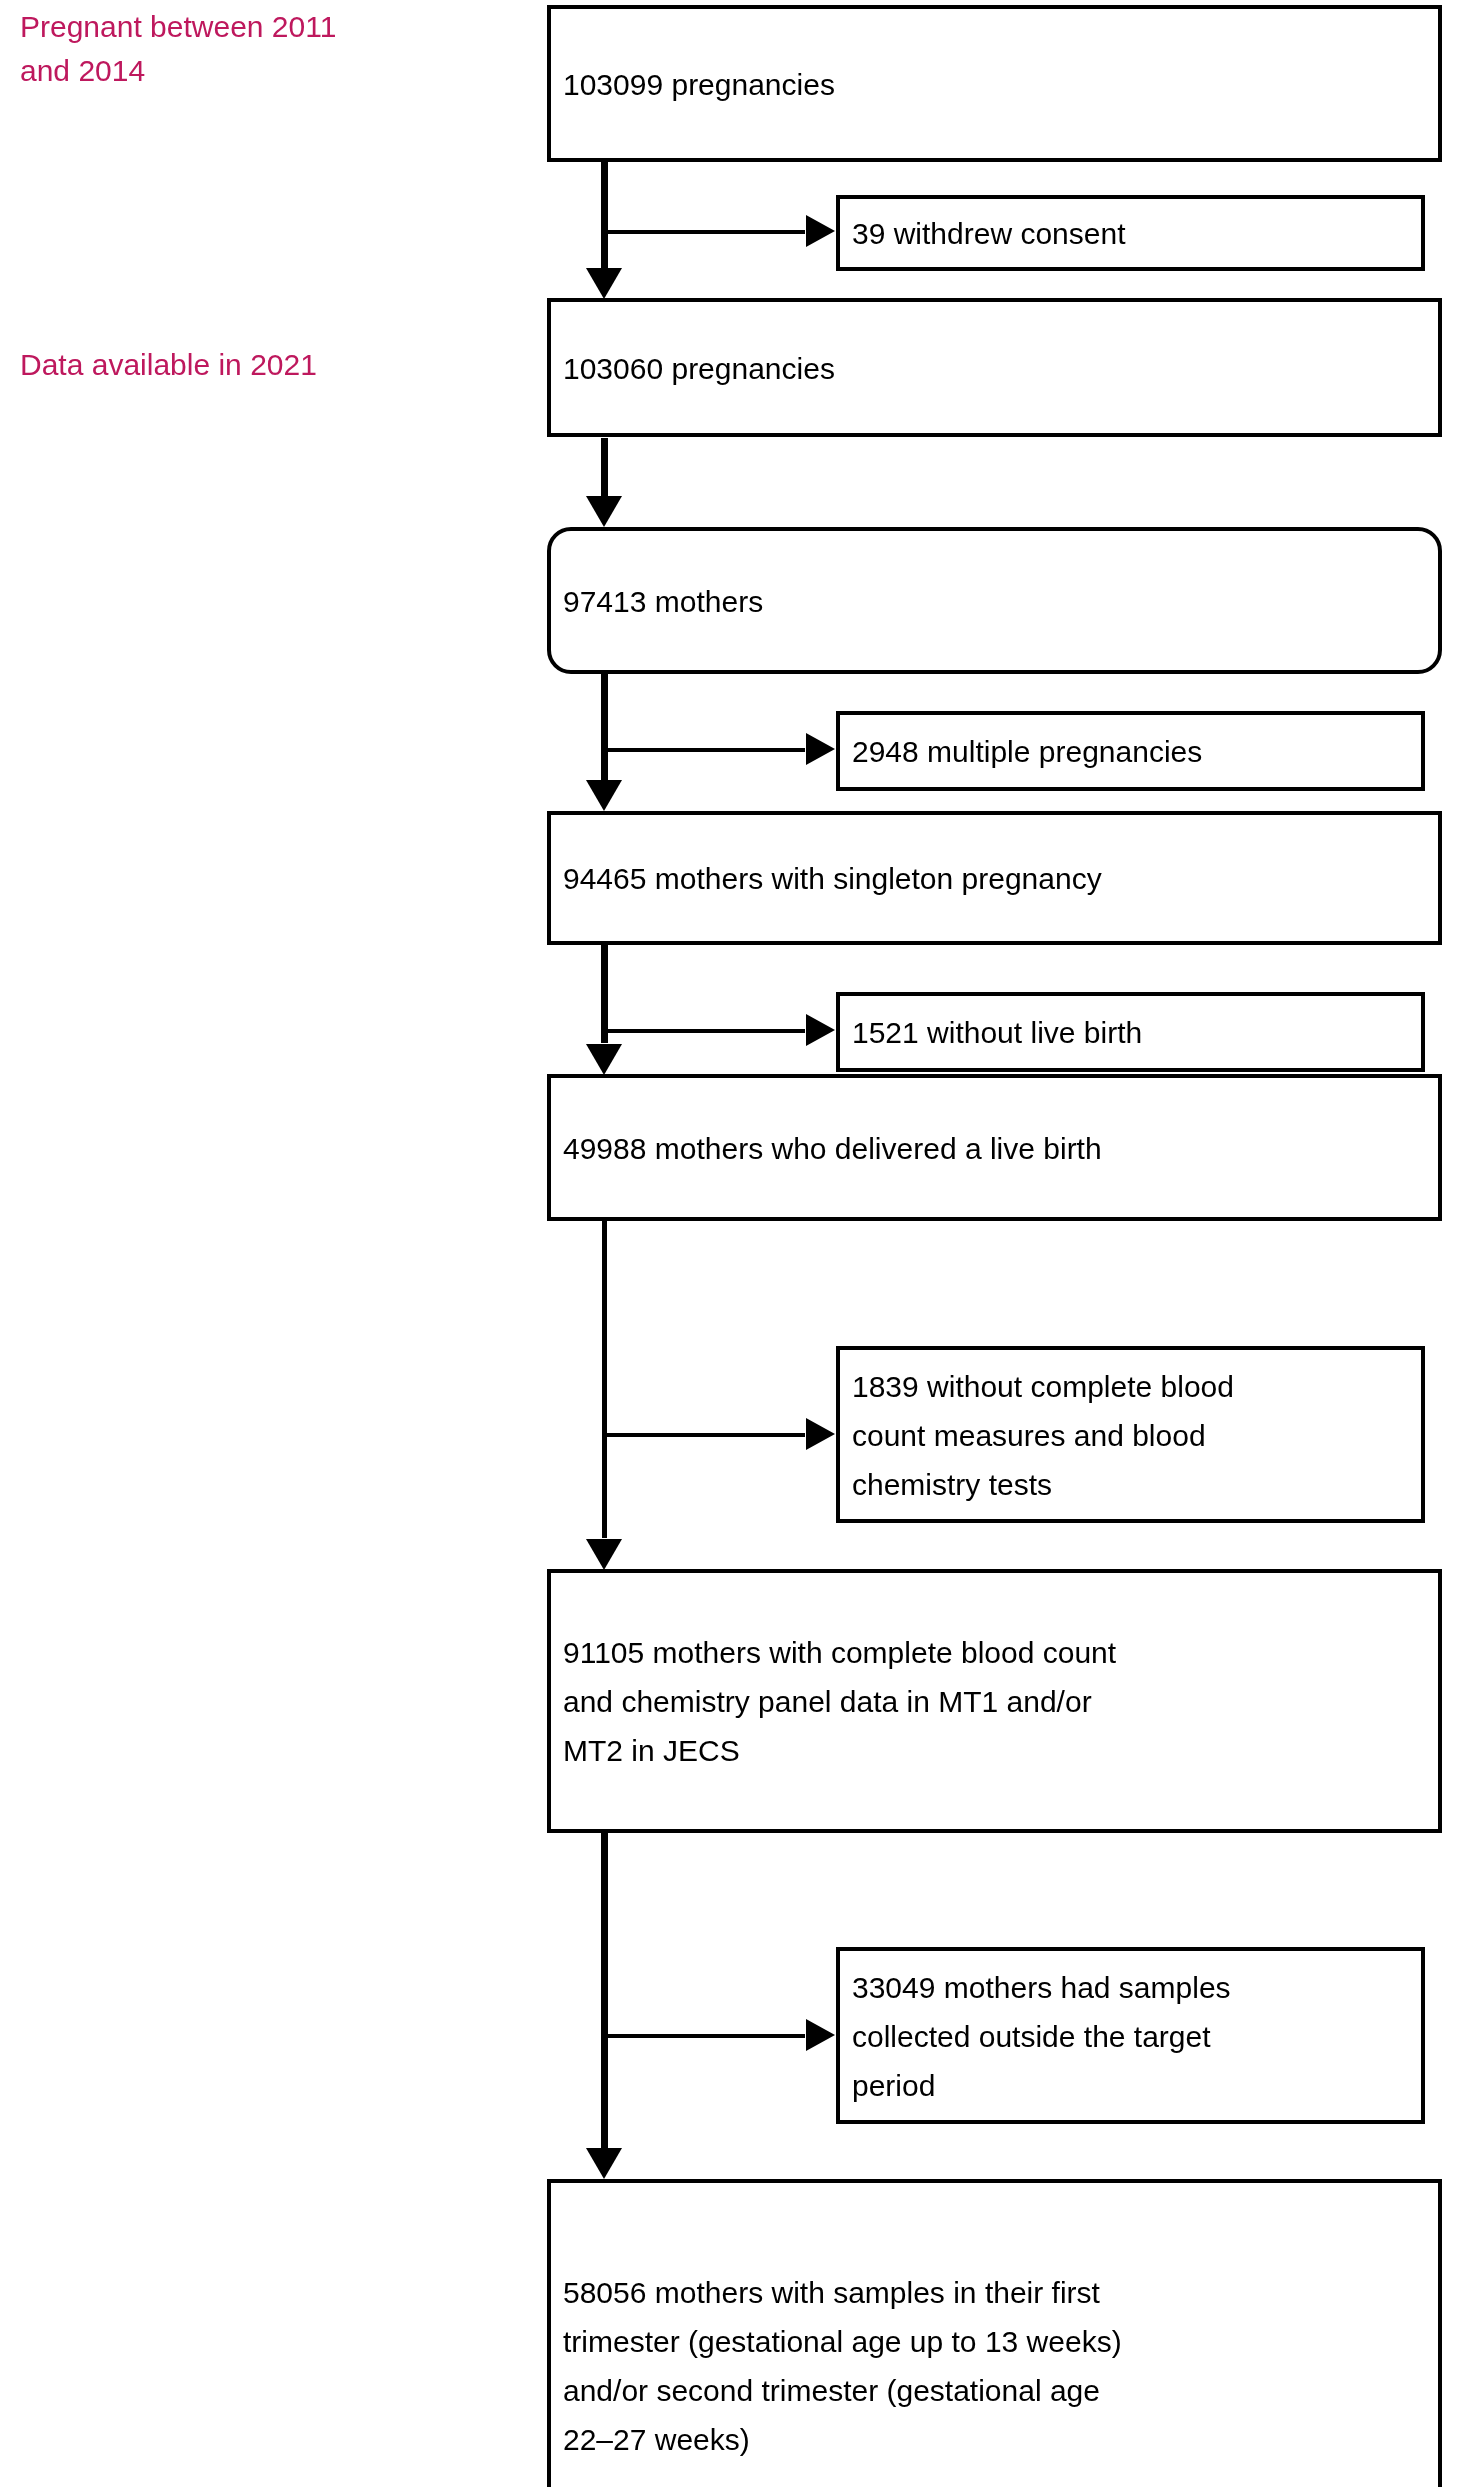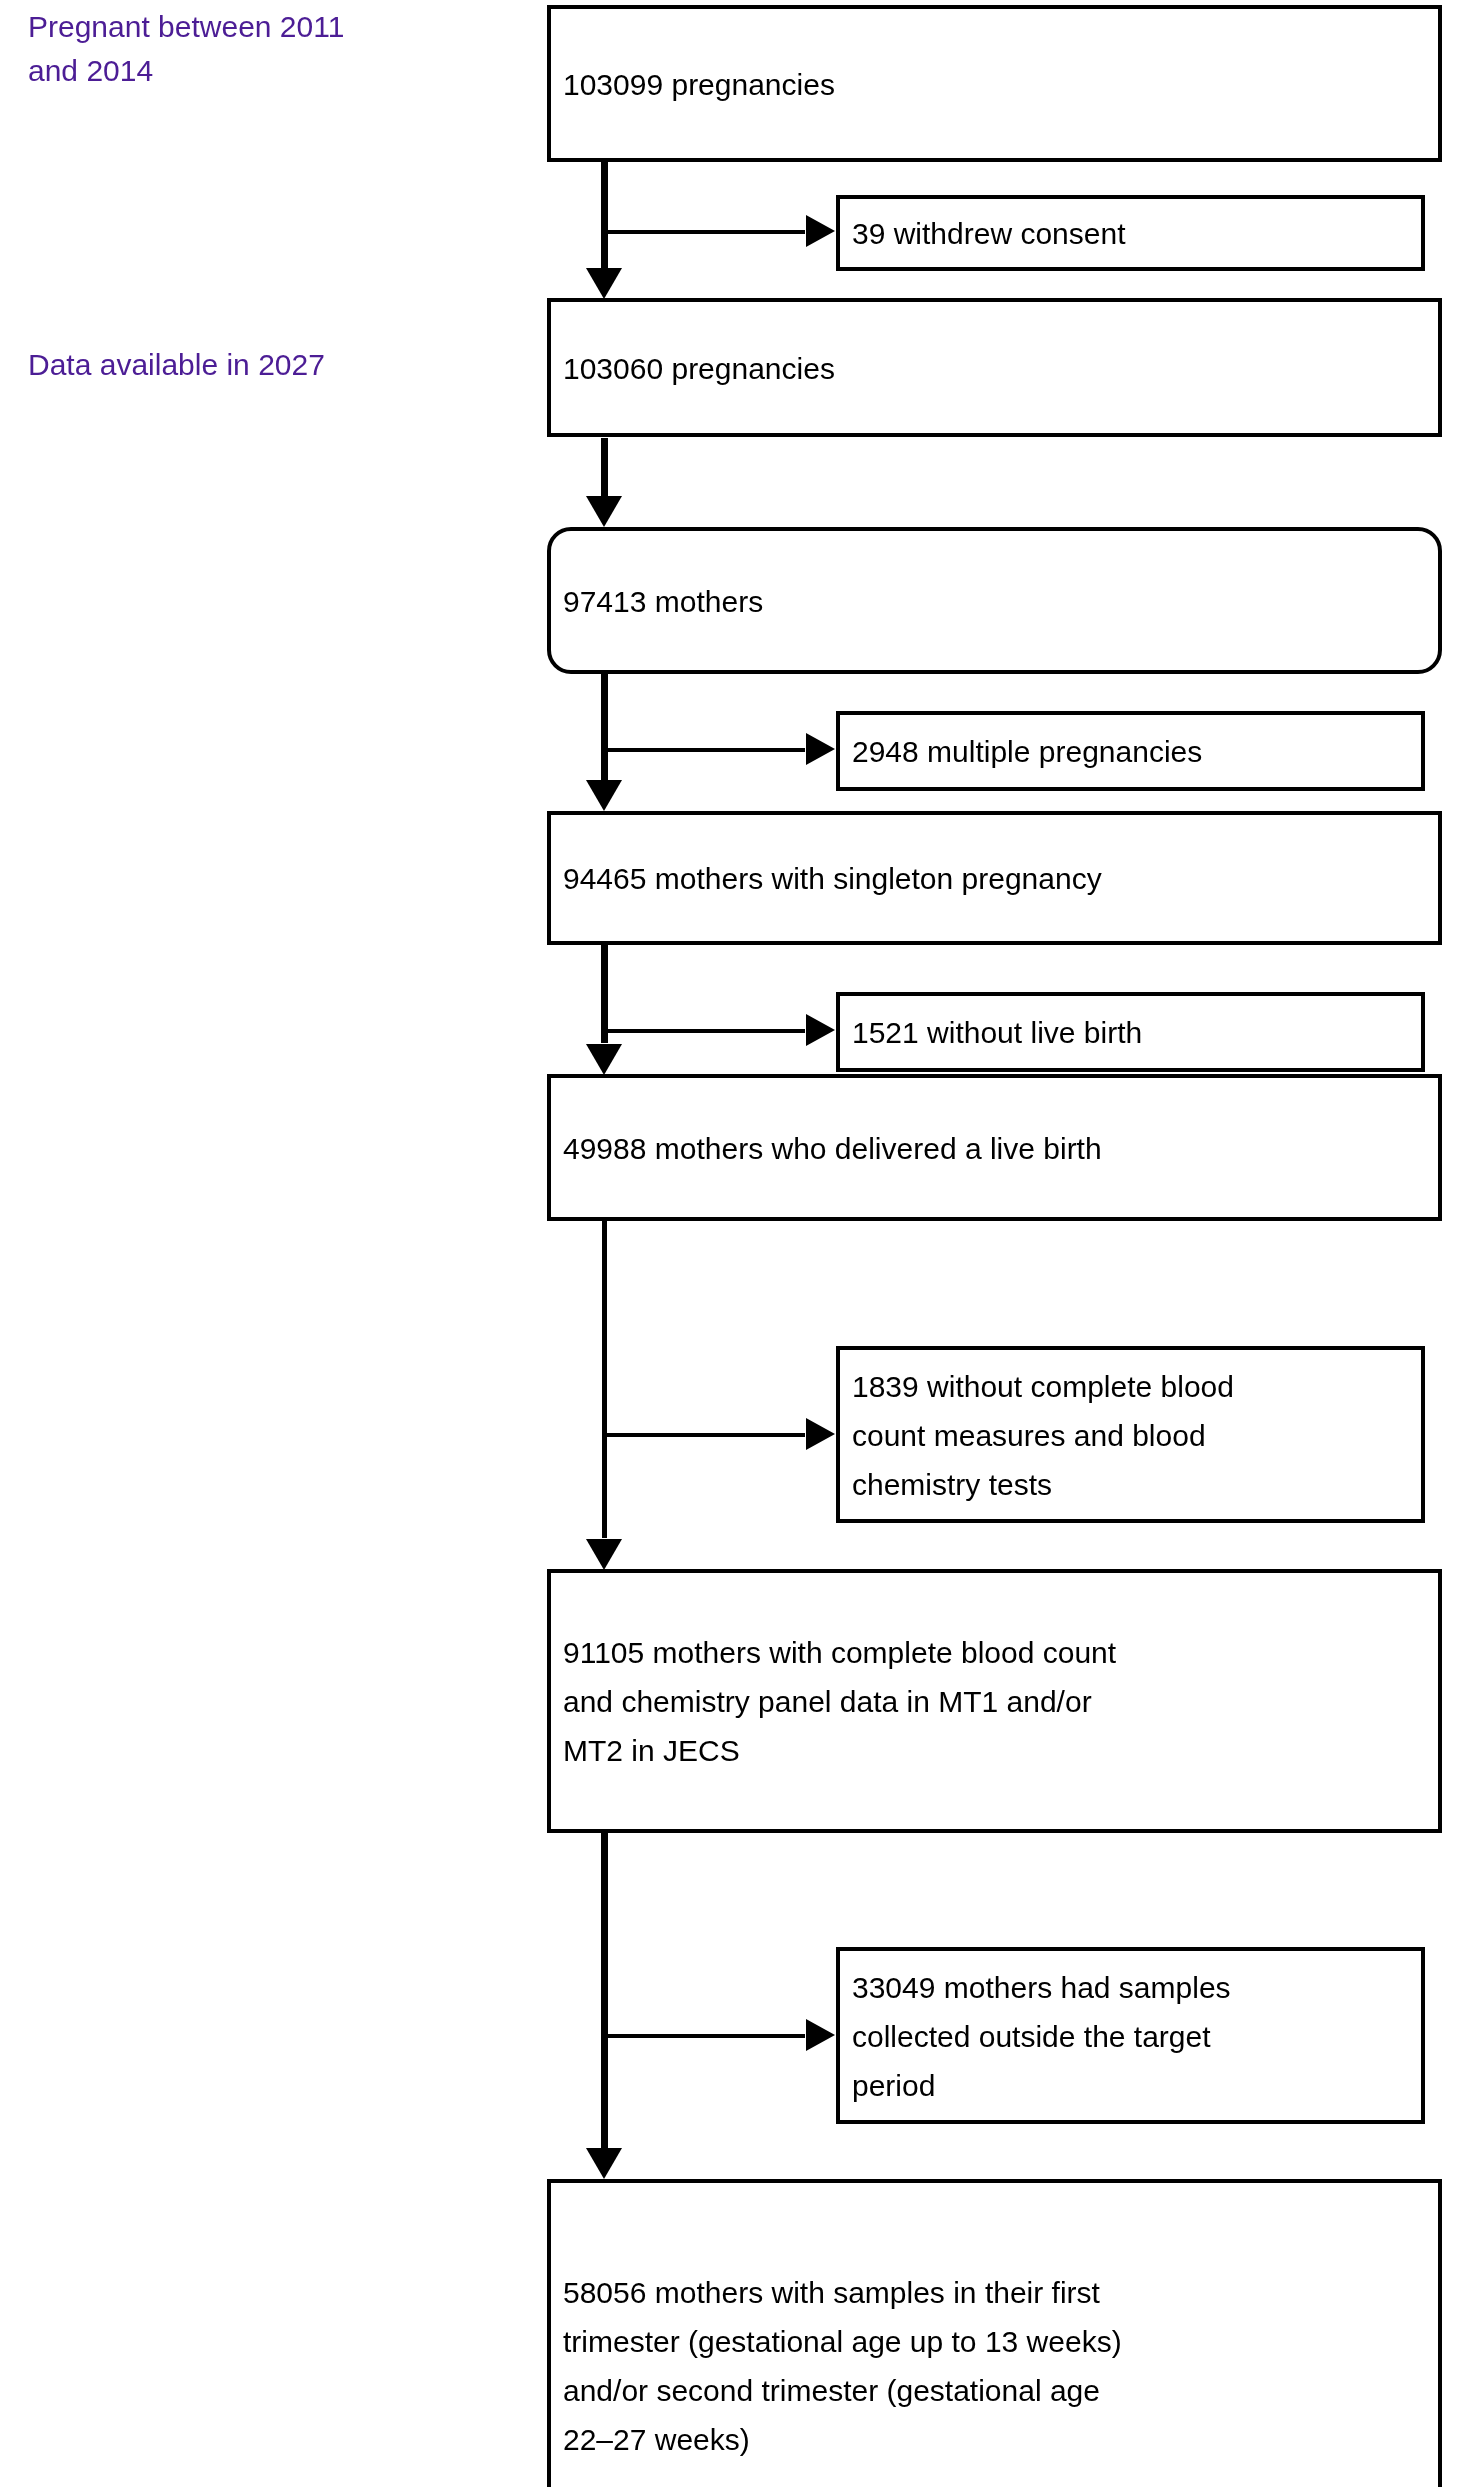--- a/index.html
+++ b/index.html
@@ -10,27 +10,26 @@
     position:relative;
     width:1484px;
     height:2562px;
     background:#ffffff;
     overflow:hidden;
   }
 
   
   .stage-label{
     position:absolute;
-    color:#4c1d95;
+    color:#be185d;
     font-size:30px;
     line-height:44px;
     letter-spacing:0px;
     white-space:pre-line;
     font-family:"Liberation Sans", sans-serif;
-    margin-left:8px;
   }
 
   
   .fbox{
     position:absolute;
     box-sizing:border-box;
     border:4.5px solid #000000;
     background:#ffffff;
   }
   .fbox .txt{
@@ -85,21 +84,21 @@
   }
 </style>
 </head>
 <body>
 
 <div id="canvas">
 
   <div class="stage-label" style="left:20px; top:5px; width:507px;">Pregnant between 2011
 and 2014</div>
 
-  <div class="stage-label" style="left:20px; top:343px; width:507px;">Data available in 2027</div>
+  <div class="stage-label" style="left:20px; top:343px; width:507px;">Data available in 2021</div>
 
   <div class="fbox main" style="top:5px; height:157px;">
     <div class="txt">103099 pregnancies</div>
   </div>
 
   <div class="vline" style="left:601px; top:162px; height:106px;"></div>
   <div class="vhead" style="left:586px; top:268px;"></div>
 
   <div class="hline" style="left:604px; top:230px; width:201px;"></div>
   <div class="hhead" style="left:806px; top:215px;"></div>

